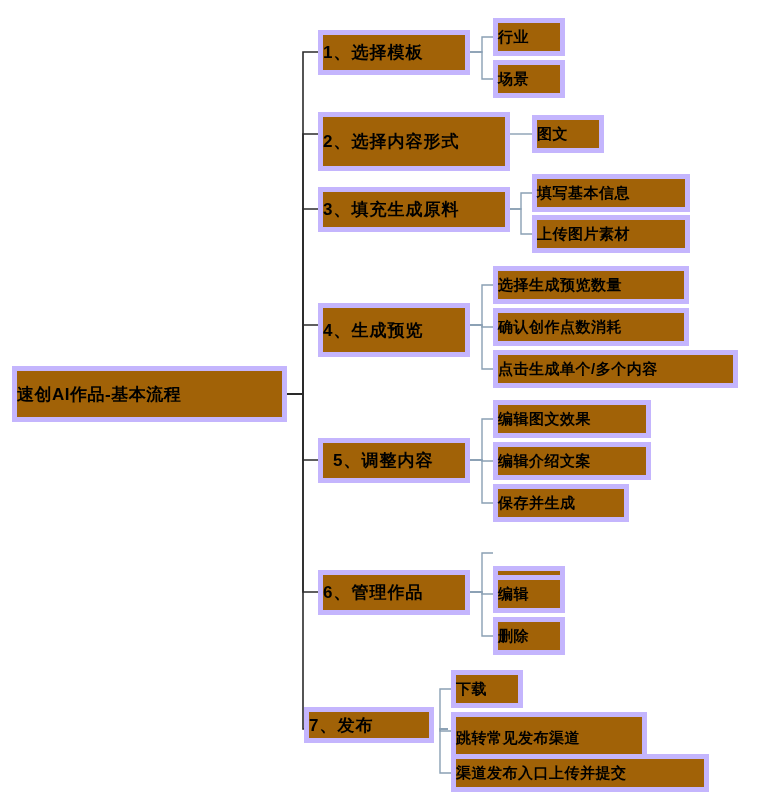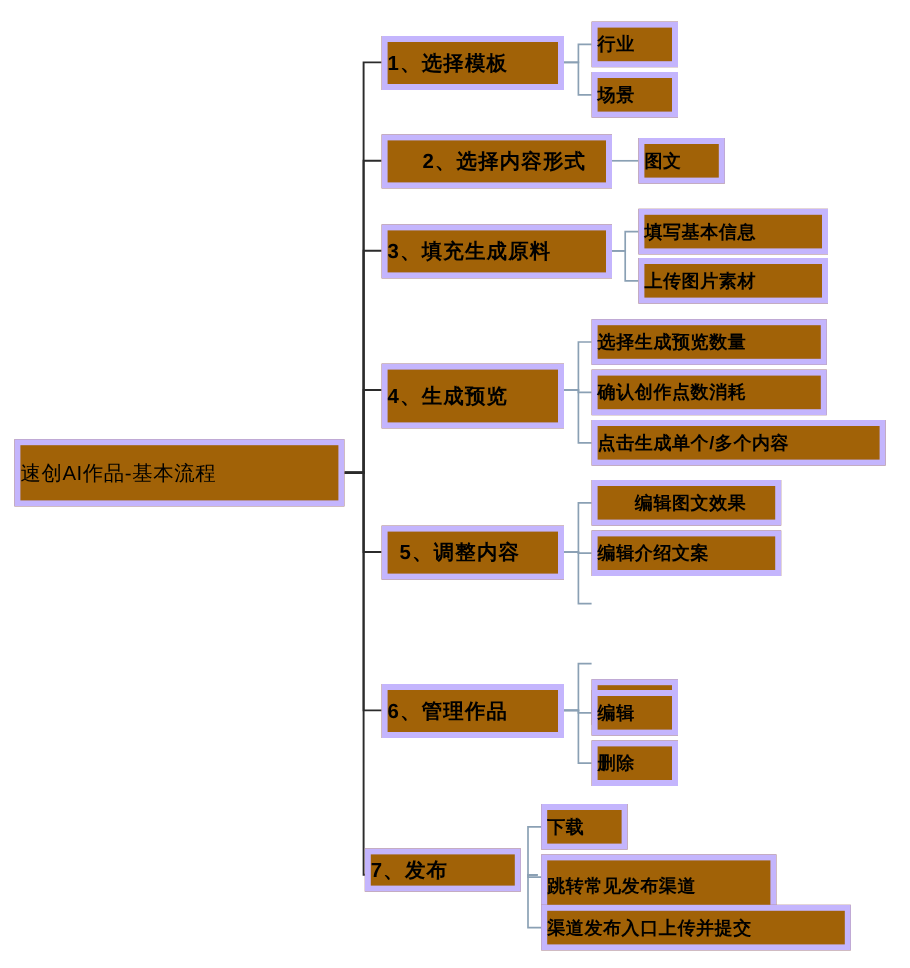--- a/index.html
+++ b/index.html
@@ -22,21 +22,21 @@
     border: 5px solid #c4b5fd;
     display: flex;
     align-items: center;
     justify-content: flex-start;
     text-align: center;
     color: #000000;
     white-space: nowrap;
   }
   .root {
     font-size: 17px;
-    font-weight: normal;
+    font-weight: bold;
     letter-spacing: 0.5px;
   }
   .level1 {
     font-size: 17px;
     font-weight: bold;
     letter-spacing: 1px;
   }
   .level2 {
     font-size: 15px;
     font-weight: bold;
@@ -106,21 +106,21 @@
   <div class="node level1" style="left:318px; top:30px; width:152px; height:45px;">
     <span>1、选择模板</span>
   </div>
   <div class="node level2" style="left:493px; top:18px; width:72px; height:38px;">
     <span>行业</span>
   </div>
   <div class="node level2" style="left:493px; top:60px; width:72px; height:38px;">
     <span>场景</span>
   </div>
 
-  <div class="node level1" style="left:318px; top:112px; width:192px; height:45px;padding-left:29px;">
+  <div class="node level1" style="left:318px; top:112px; width:192px; height:59px;">
     <span>2、选择内容形式</span>
   </div>
   <div class="node level2" style="left:532px; top:115px; width:72px; height:38px;">
     <span>图文</span>
   </div>
 
   <div class="node level1" style="left:318px; top:187px; width:192px; height:45px;">
     <span>3、填充生成原料</span>
   </div>
   <div class="node level2" style="left:532px; top:174px; width:158px; height:38px;">
@@ -139,25 +139,28 @@
   <div class="node level2" style="left:493px; top:308px; width:196px; height:38px;">
     <span>确认创作点数消耗</span>
   </div>
   <div class="node level2" style="left:493px; top:350px; width:245px; height:38px;">
     <span>点击生成单个/多个内容</span>
   </div>
 
   <div class="node level1" style="left:318px; top:438px; width:152px; height:45px;padding-left:10px;">
     <span>5、调整内容</span>
   </div>
-  <div class="node level2" style="left:493px; top:400px; width:158px; height:38px;padding-left:31px;">
+  <div class="node level2" style="left:493px; top:400px; width:158px; height:38px;">
     <span>编辑图文效果</span>
   </div>
   <div class="node level2" style="left:493px; top:442px; width:158px; height:38px;">
     <span>编辑介绍文案</span>
+  </div>
+  <div class="node level2" style="left:493px; top:484px; width:136px; height:38px;">
+    <span>保存并生成</span>
   </div>
 
   <div class="node level1" style="left:318px; top:570px; width:152px; height:45px;">
     <span>6、管理作品</span>
   </div>
   <div class="node level2" style="left:493px; top:534px; width:72px; height:38px;margin-top:32px;">
     <span>预览</span>
   </div>
   <div class="node level2" style="left:493px; top:575px; width:72px; height:38px;">
     <span>编辑</span>

